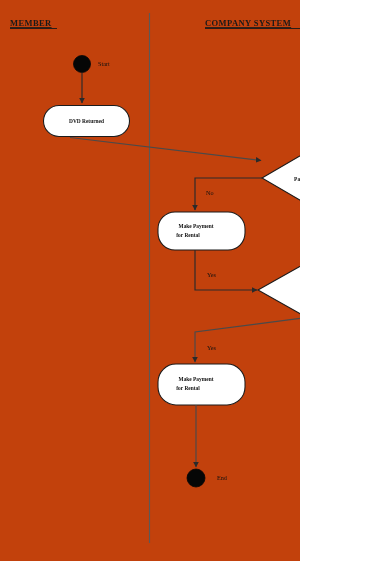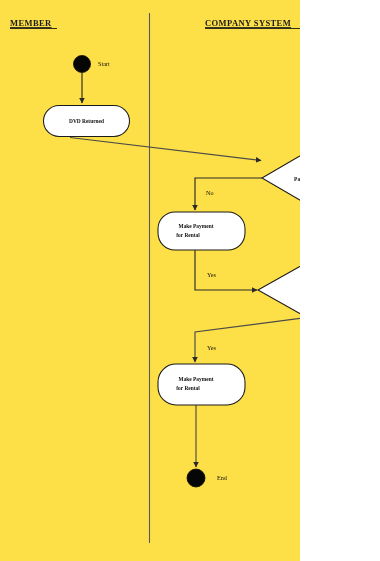--- a/index.html
+++ b/index.html
@@ -7,21 +7,21 @@
     padding: 0;
     background: #ffffff;
   }
   body {
     font-family: "Liberation Serif", "DejaVu Serif", serif;
   }
   #canvas {
     position: relative;
     width: 300px;
     height: 561px;
-    background: #fde047;
+    background: #c2410c;
     overflow: hidden;
   }
   #diagram-svg {
     position: absolute;
     left: 0;
     top: 0;
     width: 380px;
     height: 561px;
   }
   .lane-title {

